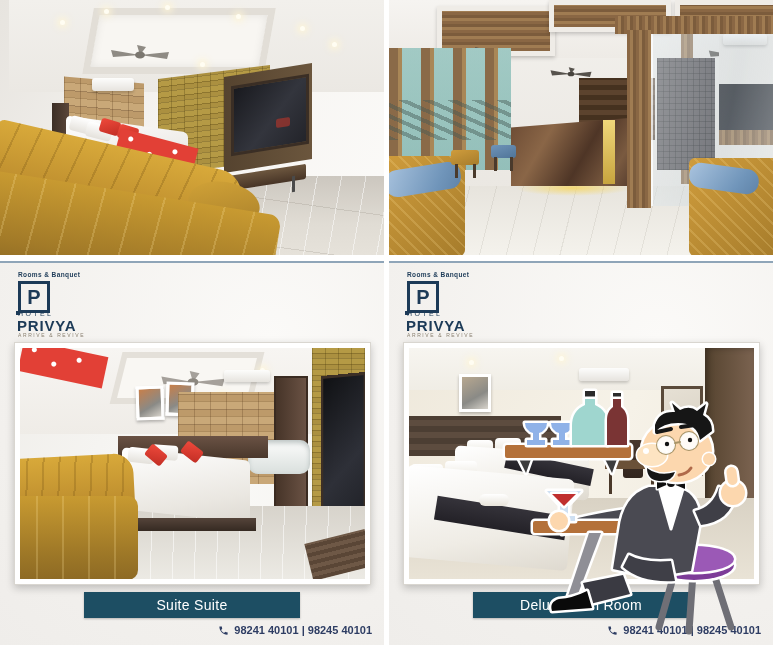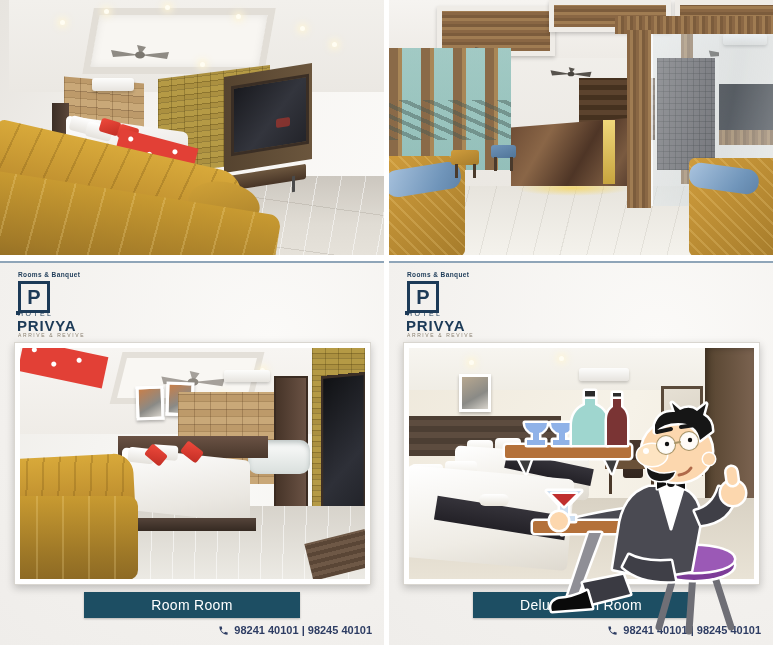--- a/index.html
+++ b/index.html
@@ -340,21 +340,21 @@
         <div class="tl-rpillow" style="left:126px;top:100px;transform:rotate(40deg)"></div>
         <div class="tl-rpillow" style="left:162px;top:97px;transform:rotate(38deg)"></div>
         <div class="tl-runner" style="left:148px;top:122px;width:86px;height:32px;transform:rotate(12deg)"></div>
         <div class="abs bl-footbench"></div>
         <div class="abs bl-bench2"></div>
         <div class="abs bl-sofaback"></div>
         <div class="abs bl-sofaseat"></div>
       </div>
     </div>
 
-    <div class="abs room-btn">Room Room</div>
+    <div class="abs room-btn">Suite Suite</div>
 
     <div class="abs phone-row">
       <svg width="11" height="11" viewBox="0 0 24 24">
         <path fill="#2e3d63" d="M6.6 10.8c1.5 2.9 3.7 5.1 6.6 6.6l2.2-2.2c.3-.3.7-.4 1-.2 1.1.4 2.3.6 3.6.6.6 0 1 .4 1 1V20c0 .6-.4 1-1 1C10.8 21 3 13.2 3 4c0-.6.4-1 1-1h3.5c.6 0 1 .4 1 1 0 1.2.2 2.4.6 3.6.1.3 0 .7-.2 1l-2.3 2.2z"></path>
       </svg>
       <span>98241 40101 | 98245 40101</span>
     </div>
   </section>
 
   <section class="q" id="q-br">

